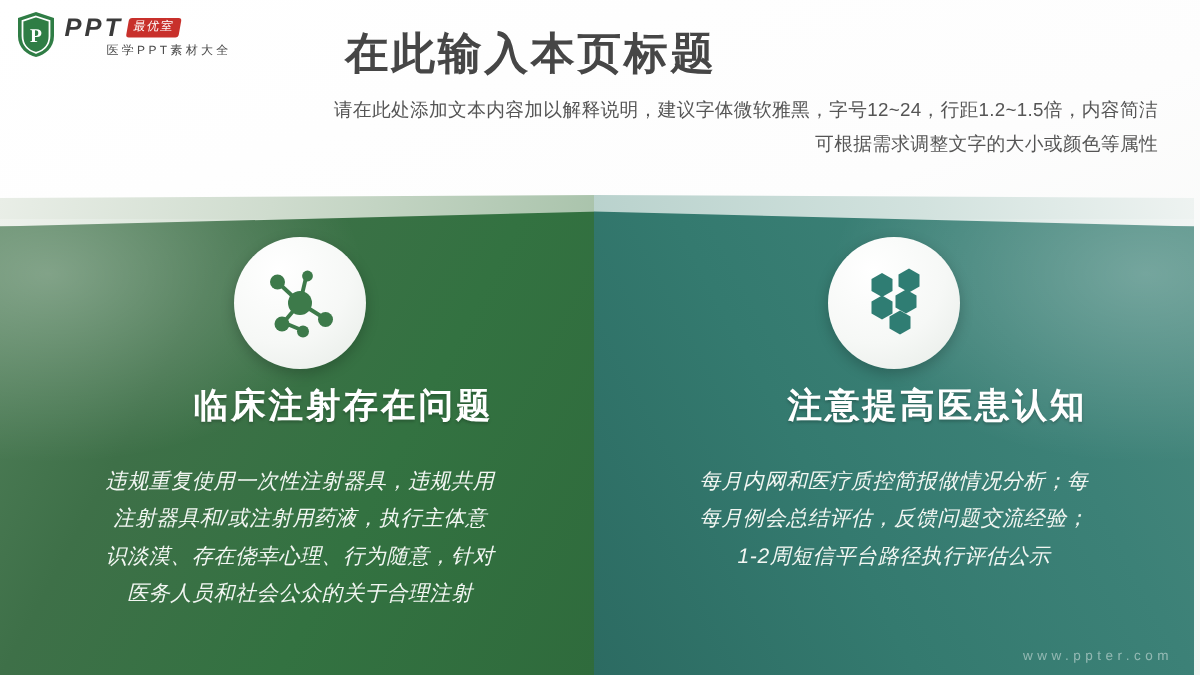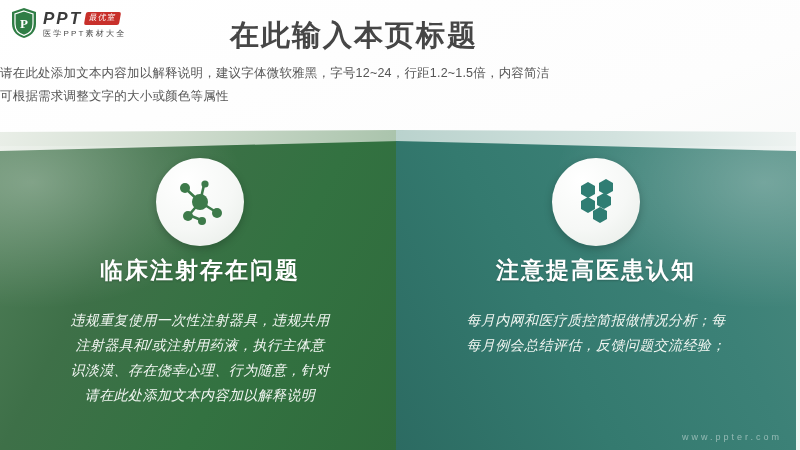--- a/index.html
+++ b/index.html
@@ -68,40 +68,41 @@
     transform: skewX(-10deg);
     white-space: nowrap;
   }
   .logo-sub {
     font-size: 8px;
     color: #4a4a4a;
     letter-spacing: 2.2px;
     line-height: 10px;
     margin-top: 2px;
     white-space: nowrap;
+    margin-left: 28px;
   }
 
   
   .title {
     position: absolute;
     left: 0;
     top: 16px;
     width: 708px;
     text-align: center;
     font-size: 29px;
     font-weight: bold;
     color: #464646;
     letter-spacing: 2px;
   }
   .subtitle {
     position: absolute;
     left: 0;
     top: 62px;
     width: 772px;
-    text-align: left;
+    text-align: right;
     font-size: 12.5px;
     color: #555555;
     line-height: 23px;
     letter-spacing: 0.2px;
   }
 
   
   .panels {
     position: absolute;
     left: 0;
@@ -194,20 +195,21 @@
     position: absolute;
     top: 125px;
     left: 0;
     width: 400px;
     text-align: center;
     font-size: 23px;
     font-weight: bold;
     color: #ffffff;
     letter-spacing: 2px;
     text-shadow: 0 1px 2px rgba(0,0,0,0.22);
+    padding-left: 29px;
   }
   .panel-body {
     position: absolute;
     top: 178px;
     left: 0;
     width: 400px;
     text-align: center;
     font-size: 14px;
     color: #f2f6f2;
     line-height: 25px;
@@ -278,21 +280,21 @@
             <circle cx="29" cy="46" r="4"></circle>
           </g>
         </svg>
       </div>
 
       <div class="panel-heading">临床注射存在问题</div>
       <div class="panel-body">
         <span class="line">违规重复使用一次性注射器具，违规共用</span>
         <span class="line">注射器具和/或注射用药液，执行主体意</span>
         <span class="line">识淡漠、存在侥幸心理、行为随意，针对</span>
-        <span class="line">请在此处添加文本内容加以解释说明</span>
+        <span class="line">医务人员和社会公众的关于合理注射</span>
       </div>
     </div>
 
     <div class="panel panel-right">
       <div class="face"></div>
       <div class="bevel"></div>
       <div class="sheen-r"></div>
 
       <div class="icon-circle">
         <svg width="54" height="50" viewBox="0 0 54 50" xmlns="http://www.w3.org/2000/svg">
@@ -303,19 +305,20 @@
             <polygon points="28,20 35,16 42,20 42,28 35,32 28,28"></polygon>
             <polygon points="24,34 31,30 38,34 38,42 31,46 24,42"></polygon>
           </g>
         </svg>
       </div>
 
       <div class="panel-heading">注意提高医患认知</div>
       <div class="panel-body">
         <span class="line">每月内网和医疗质控简报做情况分析；每</span>
         <span class="line">每月例会总结评估，反馈问题交流经验；</span>
+        <span class="line">1-2周短信平台路径执行评估公示</span>
       </div>
 
       <div class="footer">www.ppter.com</div>
     </div>
 
   </div>
 </div>
 
 </body></html>

